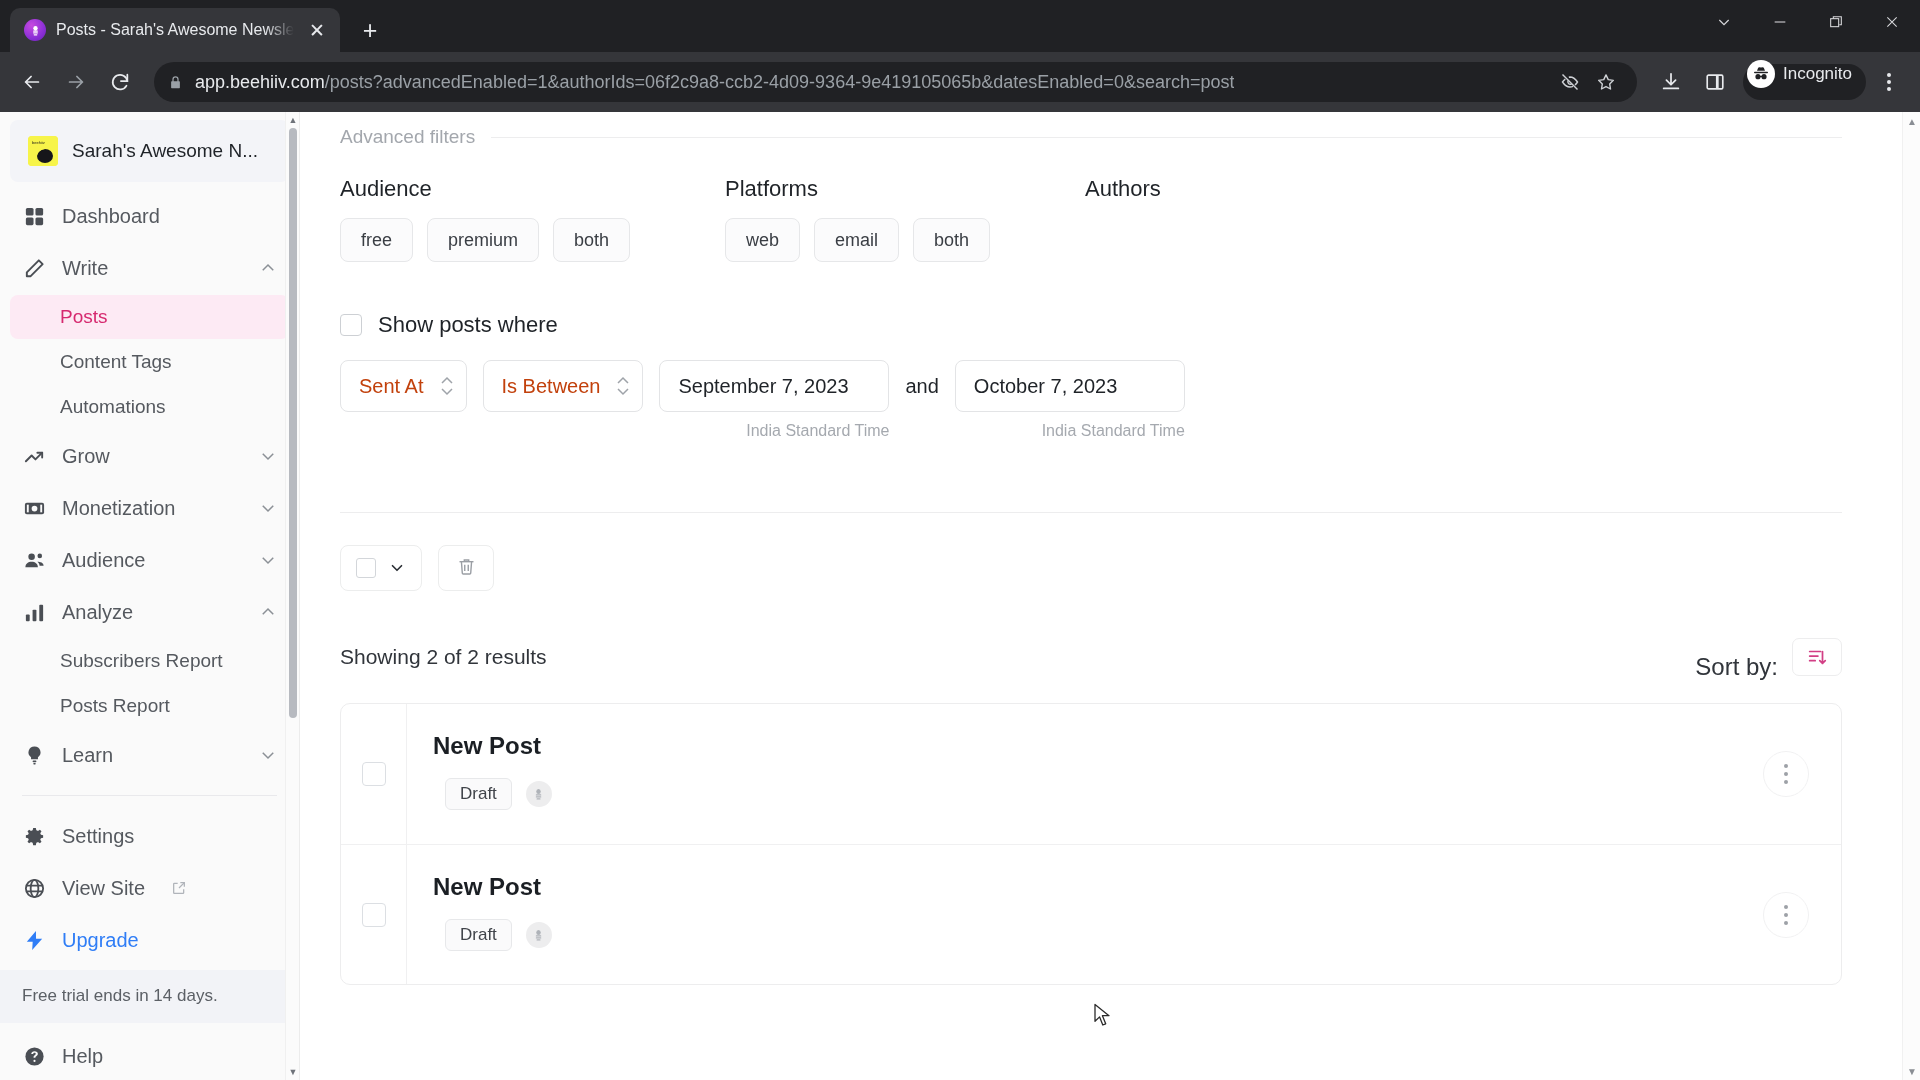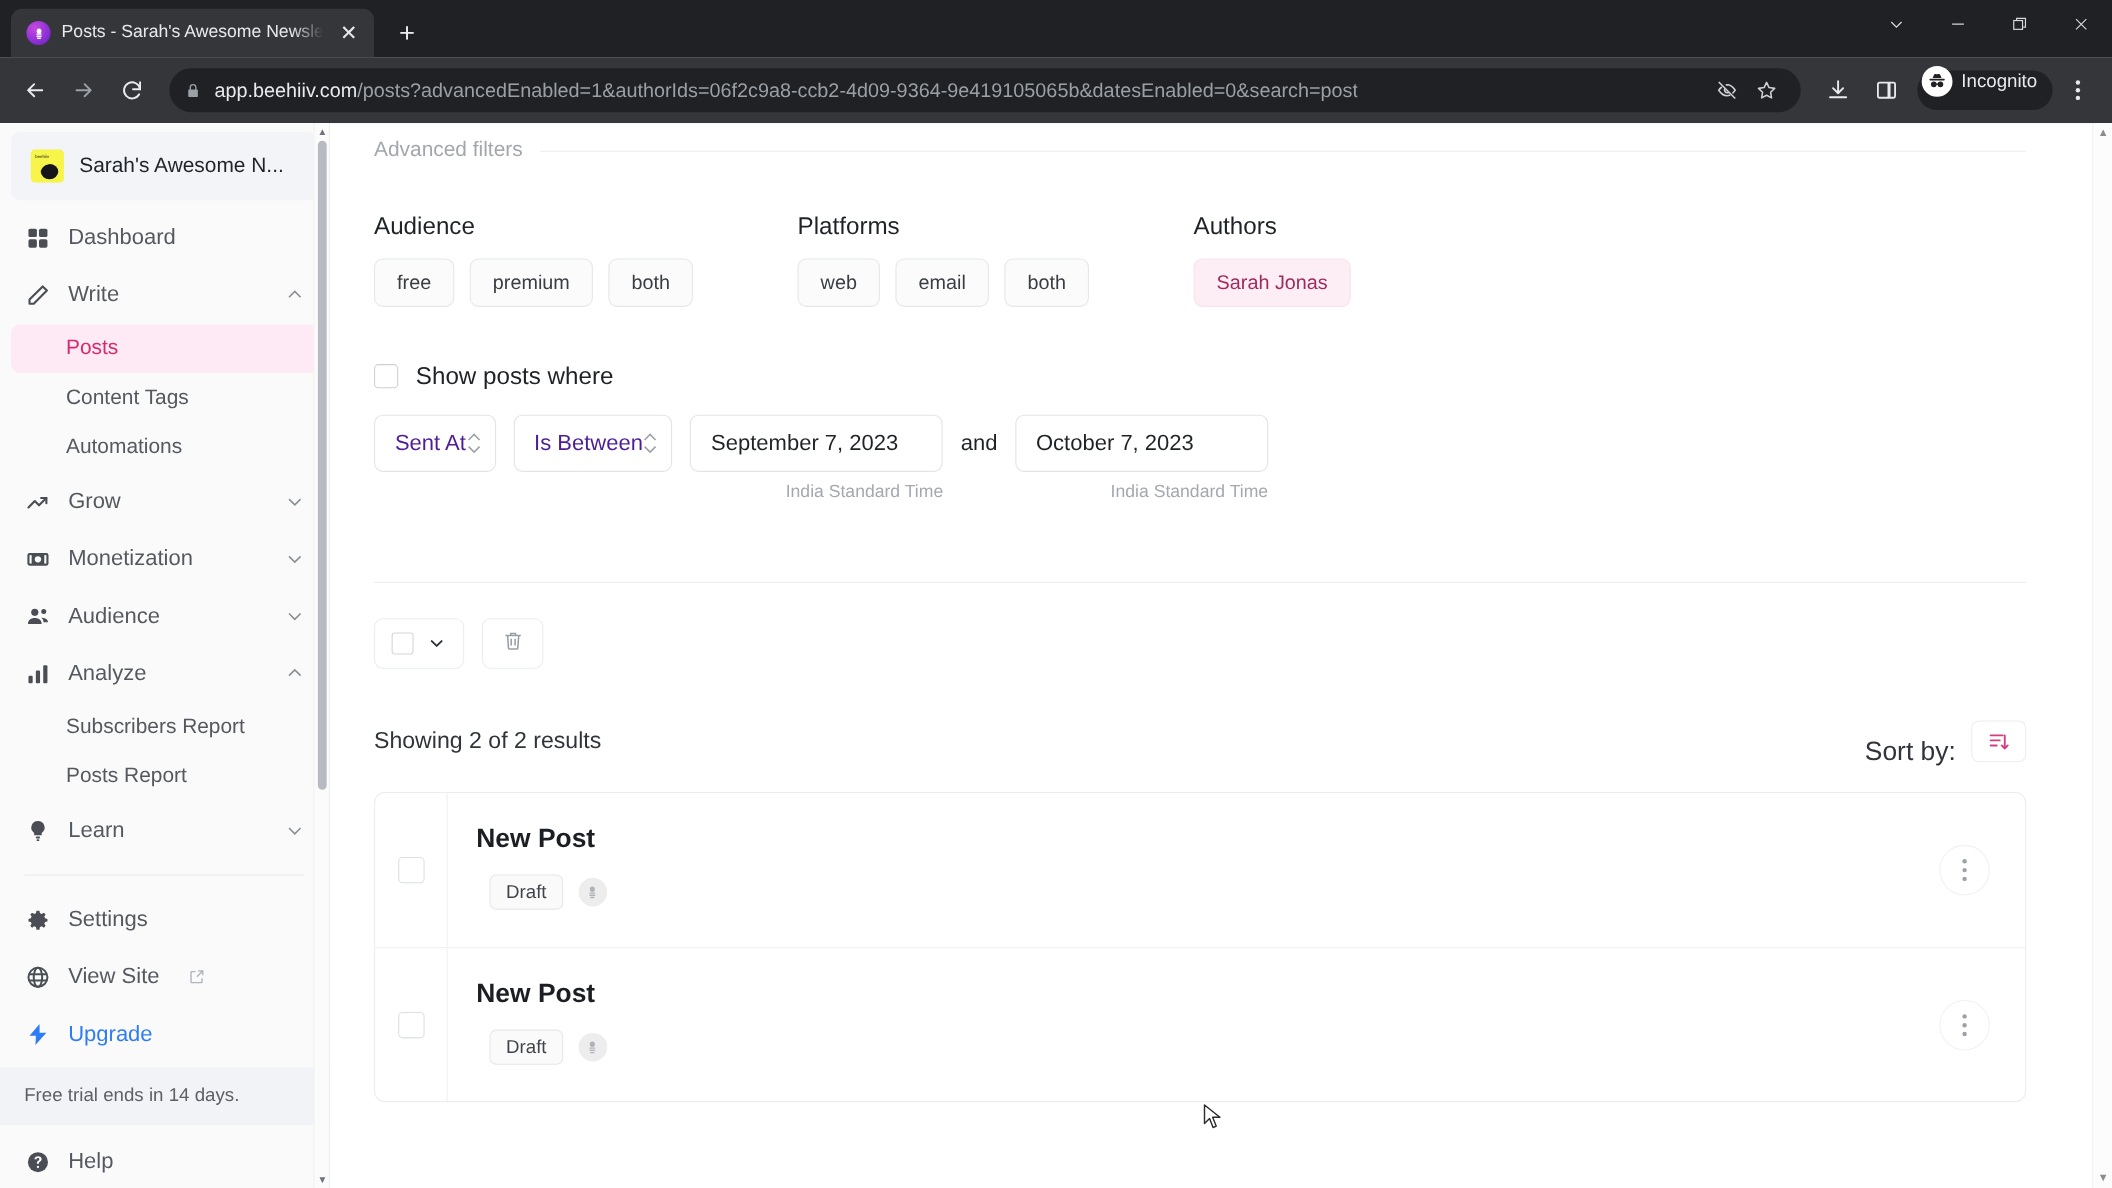--- a/index.html
+++ b/index.html
@@ -163,21 +163,21 @@
   .sb-scroll .arrow.bottom { position: absolute; bottom: 0; }
   .sb-thumb {
     position: absolute; top: 16px; left: 3px; width: 8px; height: 590px;
     background: #b7bac0; border-radius: 4px;
   }
 
   
   .main { flex: 1; overflow: hidden; position: relative; padding-right: 18px; min-width: 0; }
   .main-inner { padding: 14px 60px 0 40px; }
 
-  .adv-header { display: flex; align-items: center; gap: 16px; margin-bottom: 45px; }
+  .adv-header { display: flex; align-items: center; gap: 16px; margin-bottom: 28px; }
   .adv-header .lbl { font-size: 19px; color: #a3a7ad; white-space: nowrap; }
   .adv-header .rule { flex: 1; height: 1px; background: #ededee; }
 
   .filter-cols { display: flex; align-items: flex-start; }
   .fcol-audience { width: 385px; flex: none; }
   .fcol-platforms { width: 360px; flex: none; }
   .fcol-authors { flex: 1; }
   .fcol-title {
     font-size: 22px; color: #1f2328; font-weight: 400; margin-bottom: 16px;
   }
@@ -194,22 +194,22 @@
   .where-row { display: flex; align-items: center; gap: 16px; margin-top: 50px; }
   .cbox {
     width: 22px; height: 22px; border: 1.6px solid #cdd0d4; border-radius: 4px;
     background: #fff; flex: none;
   }
   .where-label { font-size: 22px; color: #1f2328; }
 
   .date-row { display: flex; align-items: flex-start; gap: 16px; margin-top: 22px; }
   .sel {
     border: 1px solid #e3e4e6; border-radius: 8px; height: 52px;
-    display: flex; align-items: center; padding: 0 12px 0 18px; 
-    background: #fff; font-size: 20px; color: #4c1d95; white-space: nowrap; justify-content: center;
+    display: flex; align-items: center; padding: 0 12px 0 18px; gap: 16px;
+    background: #fff; font-size: 20px; color: #c2410c; white-space: nowrap; justify-content: center;
   }
   .sel .stepper {
     display: flex; flex-direction: column; gap: 2px; color: #9fa3a9; line-height: 0.7;
   }
   .sel .stepper svg { width: 14px; height: 9px; display: block; }
   .datefield {
     border: 1px solid #e3e4e6; border-radius: 8px; height: 52px; width: 230px;
     display: flex; align-items: center; padding: 0 18px; background: #fff;
     font-size: 20px; color: #1f2328;
   }
@@ -642,23 +642,20 @@
             <div class="fcol-title">Platforms</div>
             <div class="chip-row">
               <div class="chip">web</div>
               <div class="chip">email</div>
               <div class="chip">both</div>
             </div>
           </div>
 
           <div class="fcol-authors">
             <div class="fcol-title">Authors</div>
-            <div class="chip-row">
-              <div class="chip author">Sarah Jonas</div>
-            </div>
           </div>
         </div>
 
         <div class="where-row">
           <span class="cbox"></span>
           <span class="where-label">Show posts where</span>
         </div>
 
         <div class="date-row">
           <div class="date-wrap">

